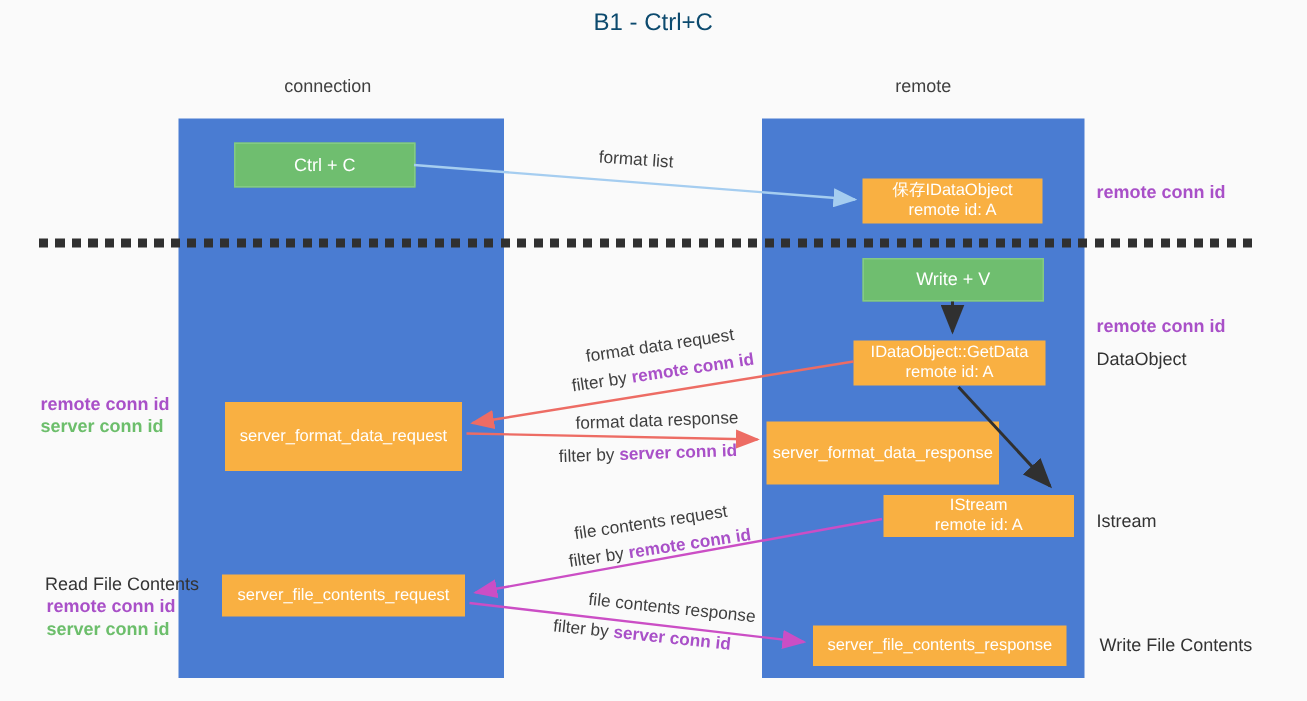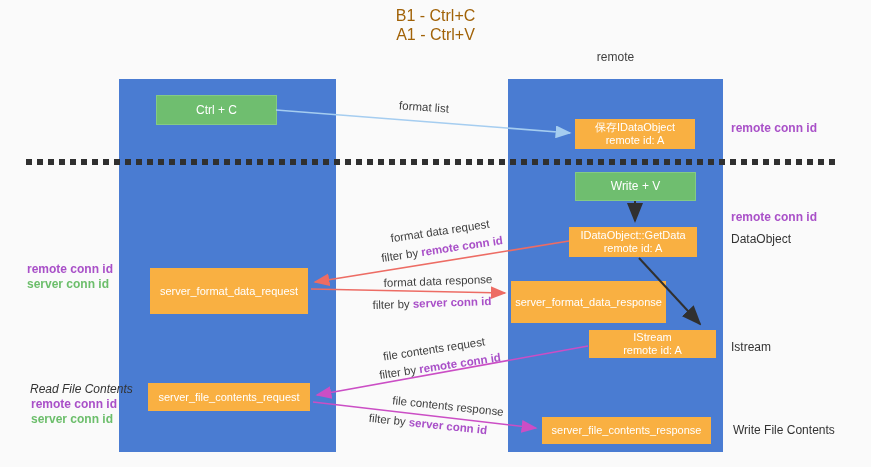--- a/index.html
+++ b/index.html
@@ -6,21 +6,21 @@
   body{
     width:871px;height:467px;position:relative;overflow:hidden;
     background:#fafafa;
     font-family:"Liberation Sans","DejaVu Sans",sans-serif;
     color:#3f3f3f;
   }
   .abs{position:absolute;}
   
   [data-name="diagram-title"]{
     left:0;top:6px;width:871px;text-align:center;
-    font-size:16px;line-height:19px;color:#a16207;
+    font-size:16px;line-height:19px;color:#0c4a6e;
   }
   
   .lane-header{width:217px;text-align:center;font-size:12px;line-height:13px;color:#3f3f3f;}
   [data-name="lane-header-left"]{left:110px;top:51px;}
   [data-name="lane-header-right"]{left:508px;top:51px;width:215px;}
   
   .lane{background:#4a7cd2;}
   [data-name="lane-left"]{left:119px;top:79px;width:217px;height:373px;}
   [data-name="lane-right"]{left:508px;top:79px;width:215px;height:373px;}
   
@@ -49,21 +49,21 @@
   .bold-purple{color:#a950c8;font-weight:bold;}
   .bold-green{color:#6cbe6b;font-weight:bold;}
   .plain{color:#333;}
   [data-name="annotation-remote-conn-id-top-right"]{left:731px;top:121px;}
   [data-name="annotation-remote-conn-id-mid-right"]{left:731px;top:210px;}
   [data-name="annotation-dataobject"]{left:731px;top:232px;}
   [data-name="annotation-istream"]{left:731px;top:340px;}
   [data-name="annotation-write-file-contents"]{left:733px;top:423px;}
   [data-name="annotation-remote-conn-id-left-1"]{left:27px;top:262px;}
   [data-name="annotation-server-conn-id-left-1"]{left:27px;top:277px;}
-  [data-name="annotation-read-file-contents"]{left:30px;top:382px;font-style:italic;}
+  [data-name="annotation-read-file-contents"]{left:30px;top:382px;}
   [data-name="annotation-remote-conn-id-left-2"]{left:31px;top:397px;}
   [data-name="annotation-server-conn-id-left-2"]{left:31px;top:412px;}
   
   .edge-label{
     font-size:11.5px;white-space:nowrap;color:#3f3f3f;
     transform-origin:center center;
   }
   .edge-label .key-purple{color:#a950c8;font-weight:bold;}
   [data-name="edge-label-format-list"]{left:424px;top:107px;transform:translate(-50%,-50%) rotate(4deg);}
   [data-name="edge-label-format-data-request"]{left:440px;top:231px;transform:translate(-50%,-50%) rotate(-8.5deg);}
@@ -75,24 +75,24 @@
   [data-name="edge-label-file-contents-response"]{left:448px;top:406px;transform:translate(-50%,-50%) rotate(6deg);}
   [data-name="edge-label-filter-server-2"]{left:428px;top:424px;transform:translate(-50%,-50%) rotate(6deg);}
   
   [data-name="arrow-overlay"]{left:0;top:0;width:871px;height:467px;pointer-events:none;}
 </style>
 </head>
 <body>
 
 <div class="abs" data-name="diagram-title">
   <div data-name="title-line-1">B1 - Ctrl+C</div>
-  <div data-name="title-line-2">A1 - Ctrl+V</div>
 </div>
 
 <div class="abs lane-header" data-name="lane-header-left">
+  <div data-name="lane-left-role">connection</div>
 </div>
 <div class="abs lane-header" data-name="lane-header-right">
   <div data-name="lane-right-role">remote</div>
 </div>
 
 <div class="abs lane" data-name="lane-left"></div>
 <div class="abs lane" data-name="lane-right"></div>
 
 <div class="abs" data-name="dashed-separator"></div>
 

